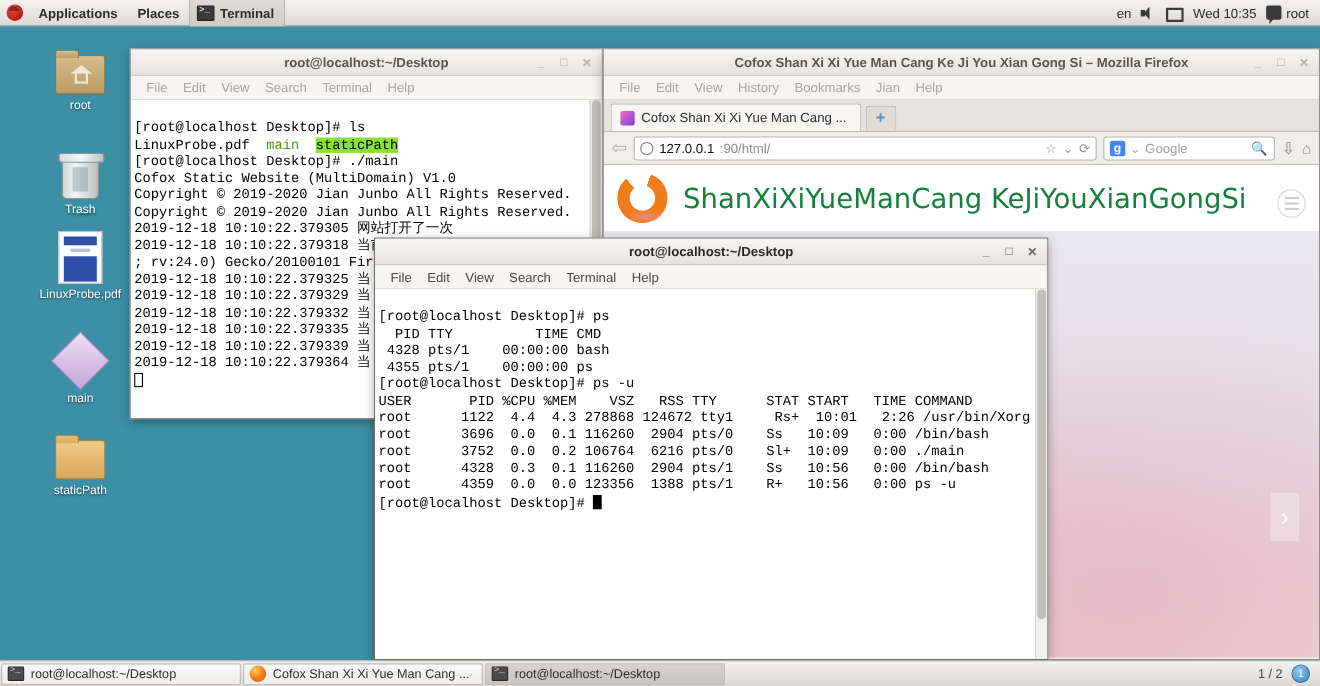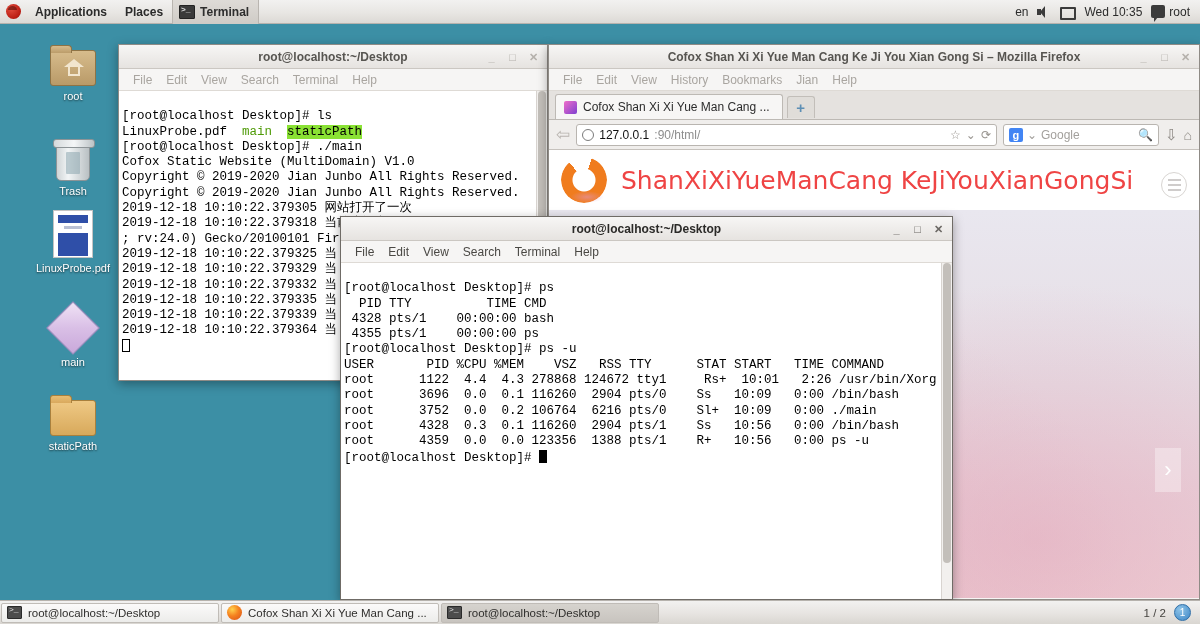--- a/index.html
+++ b/index.html
@@ -221,21 +221,21 @@
     width:46px; height:46px; border-radius:50%;
     background: conic-gradient(from 20deg,#f07c1e 0deg 300deg, transparent 300deg 360deg);
     -webkit-mask: radial-gradient(circle, transparent 0 11px, #000 12px);
             mask: radial-gradient(circle, transparent 0 11px, #000 12px);
     position:relative; flex:0 0 auto;
   }
   .cofox-shadow{
     position:absolute; left:9px; top:34px; width:34px; height:12px; border-radius:50%;
     background: radial-gradient(ellipse, rgba(224,150,200,.55), rgba(224,150,200,0) 70%);
   }
-  .ff-title-text { font-size:25px; color:#ef4444; font-family:"DejaVu Sans", sans-serif; }
+  .ff-title-text { font-size:25px; color:#15803d; font-family:"DejaVu Sans", sans-serif; }
   .ff-hero {
     position:absolute; left:0; top:60px; right:0; bottom:0;
     background:
       radial-gradient(ellipse at 75% 85%, rgba(226,166,186,.55) 0%, rgba(226,166,186,0) 55%),
       radial-gradient(ellipse at 20% 90%, rgba(222,170,185,.45) 0%, rgba(222,170,185,0) 60%),
       linear-gradient(to bottom,#e9e7ef 0%,#e6dde4 45%,#ead5dc 75%,#efd4d8 100%);
   }
   .hero-text {
     position:absolute; left:-250px; top:152px; width:560px;
     color:#fff; font-size:30px; line-height:45px;

